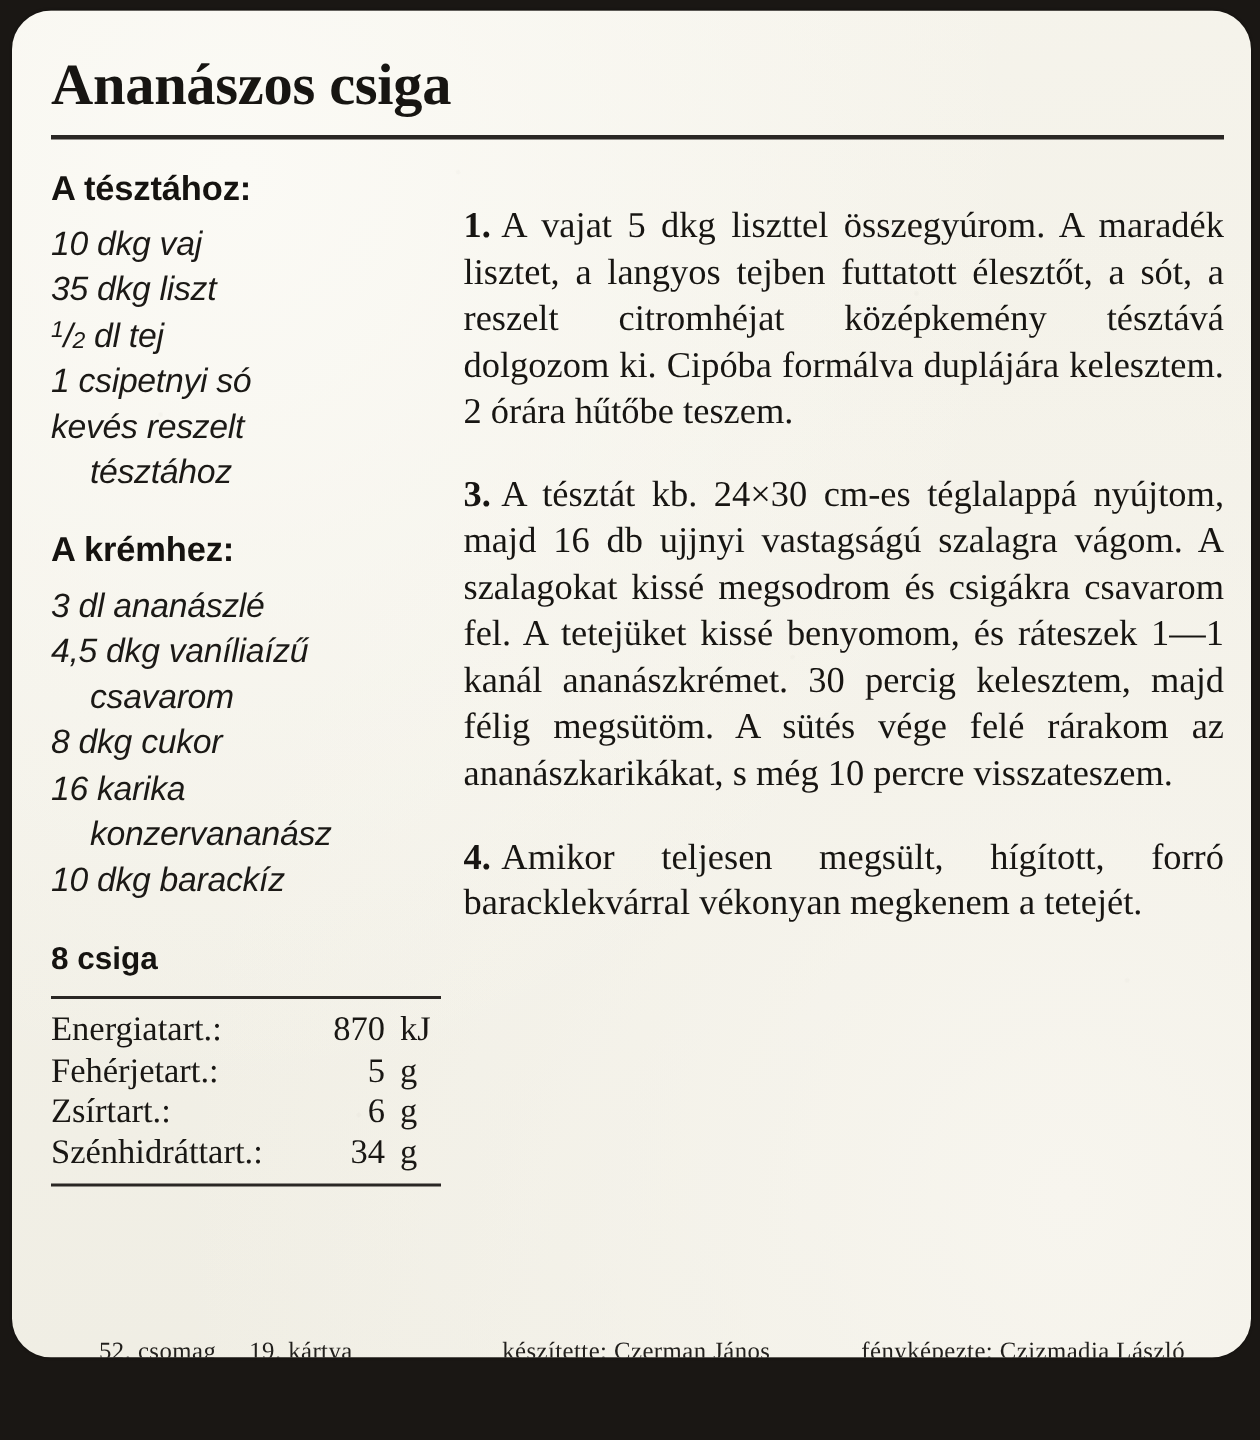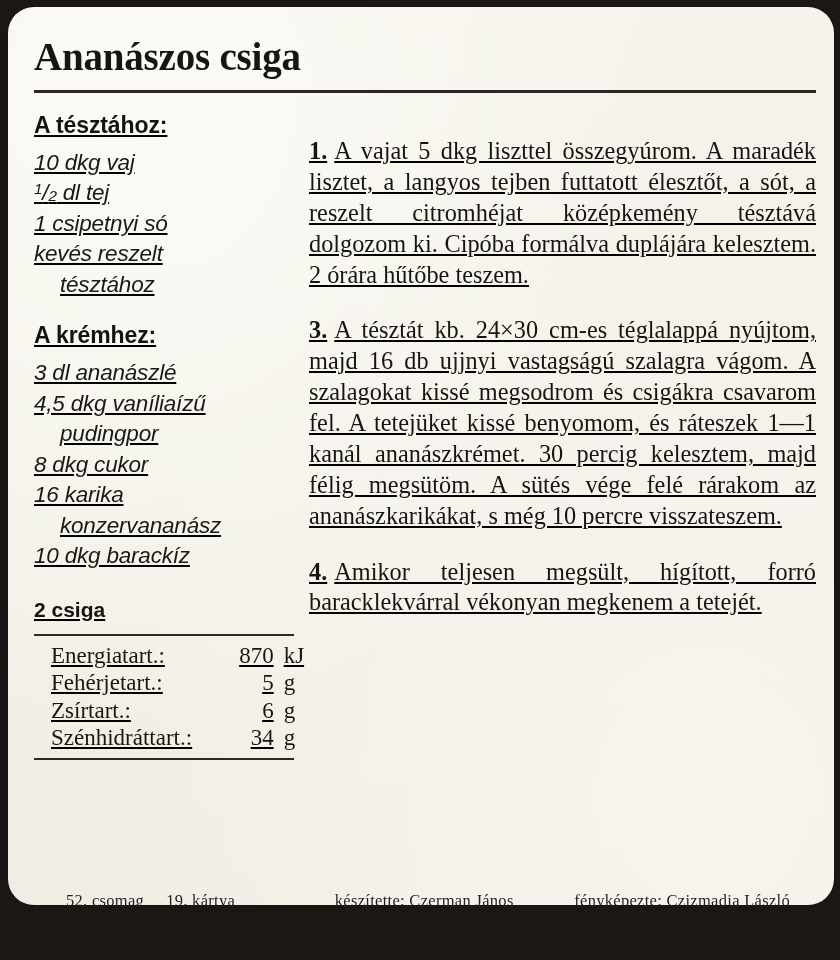--- a/index.html
+++ b/index.html
@@ -67,21 +67,20 @@
     margin-top: 14px;
     height: 3px;
     background: #2a2724;
     width: 100%;
   }
 
   
   #body {
     display: flex;
     margin-top: 19px;
-    text-decoration: underline;
   }
   #left-col {
     width: 262px;
     flex: 0 0 262px;
   }
   #right-col {
     flex: 1 1 auto;
     padding-left: 13px;
   }
 
@@ -125,21 +124,21 @@
     margin-bottom: 12px;
   }
   .nut-rule {
     width: 260px;
     height: 2px;
     background: #2a2724;
   }
   #nut-table {
     width: 260px;
     border-collapse: collapse;
-    margin: 6px 0 7px 17px;
+    margin: 6px 0 7px 0;
   }
   #nut-table td {
     font-family: "Liberation Serif", serif;
     font-size: 23px;
     color: #191714;
     line-height: 1.19;
     padding: 0;
     white-space: nowrap;
   }
   #nut-table td.num { text-align: right; padding-left: 6px; }
@@ -195,44 +194,45 @@
     <div id="title-rule"></div>
 
     <div id="body">
 
       <div id="left-col">
 
         <div>
           <div class="ing-head">A tésztához:</div>
           <ul class="ing-list">
             <li>10 dkg vaj</li>
+            <li>35 dkg liszt</li>
             <li><span class="frac">1</span>/<span class="frac-den">2</span><span> dl tej</span></li>
             <li>1 csipetnyi só</li>
             <li>kevés reszelt</li>
             <li class="indent">tésztához</li>
           </ul>
         </div>
 
         <div class="group-gap"></div>
 
         <div>
           <div class="ing-head">A krémhez:</div>
           <ul class="ing-list">
             <li>3 dl ananászlé</li>
             <li>4,5 dkg vaníliaízű</li>
-            <li class="indent">pudingpor</li>
+            <li class="indent">csavarom</li>
             <li>8 dkg cukor</li>
             <li>16 karika</li>
             <li class="indent">konzervananász</li>
             <li>10 dkg barackíz</li>
           </ul>
         </div>
 
         <div id="nutrition-block">
-          <div id="serving">2 csiga</div>
+          <div id="serving">8 csiga</div>
           <div class="nut-rule"></div>
           <table id="nut-table">
             <tbody>
               <tr>
                 <td>Energiatart.:</td>
                 <td class="num">870</td>
                 <td class="unit">kJ</td>
               </tr>
               <tr>
                 <td>Fehérjetart.:</td>

